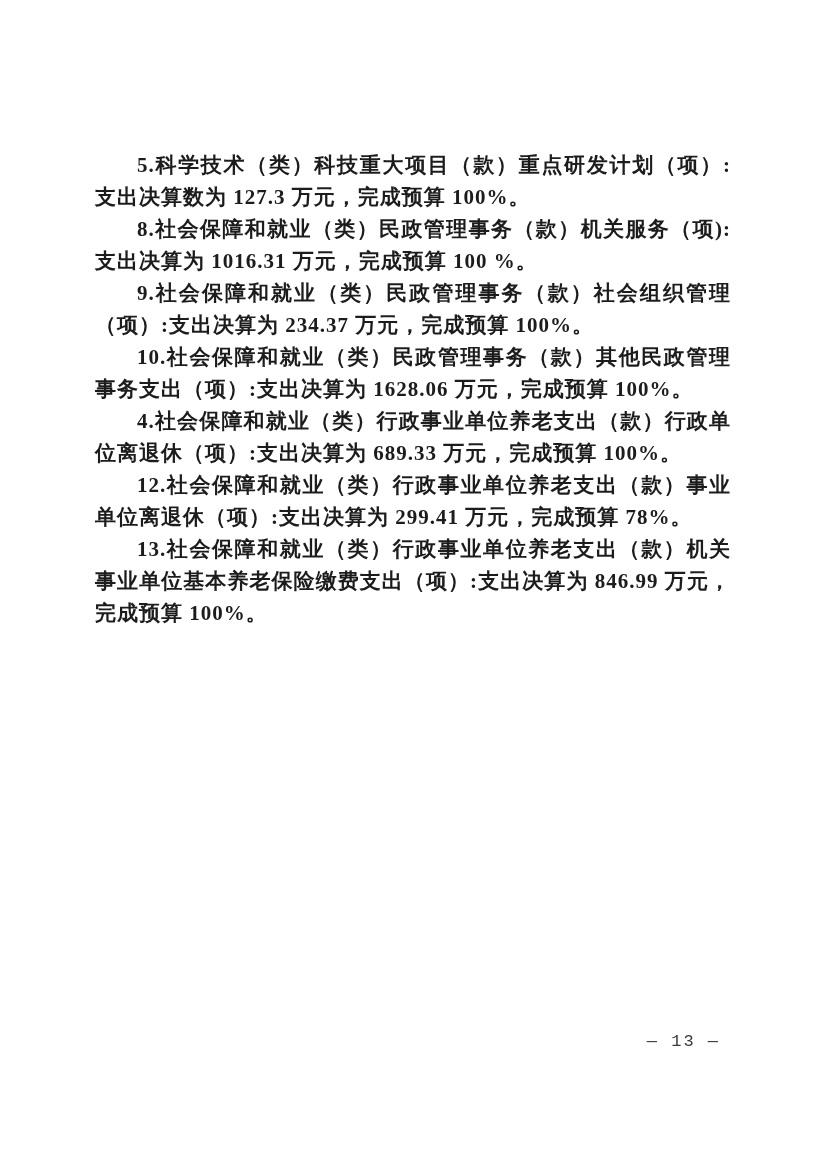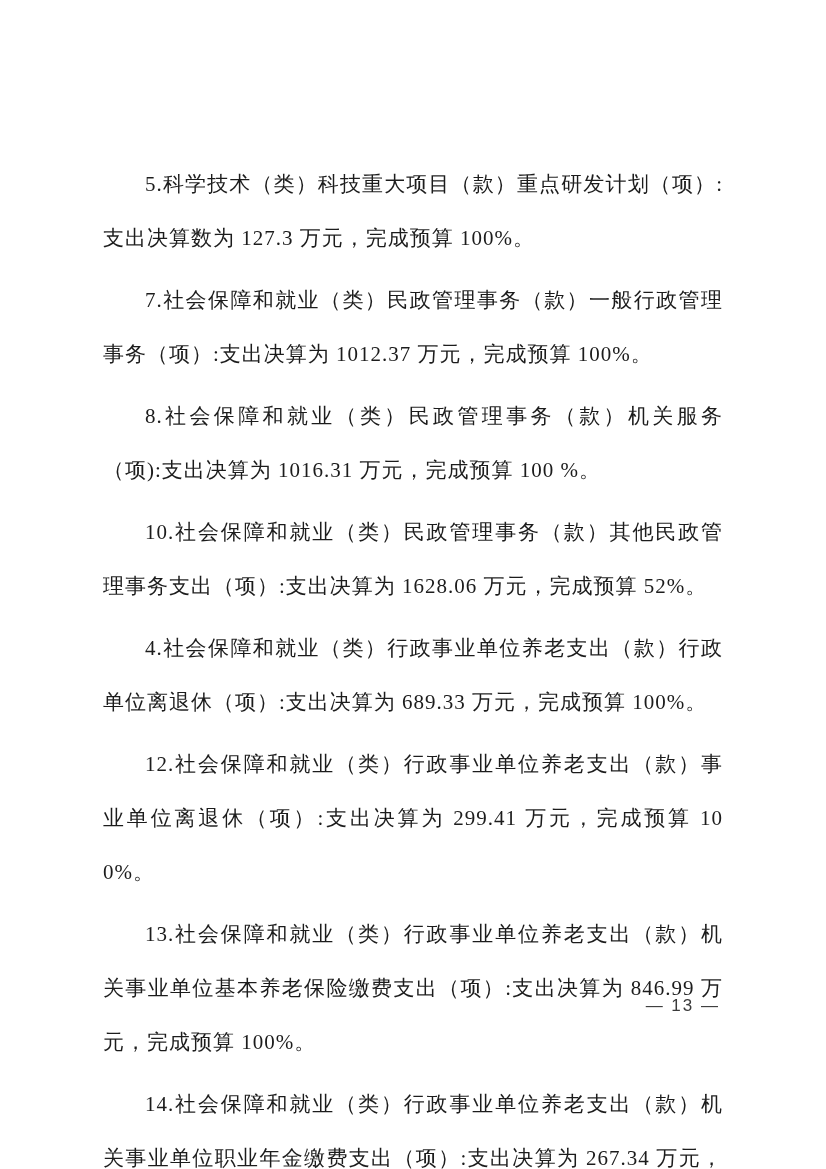--- a/index.html
+++ b/index.html
@@ -20,49 +20,49 @@
     height: 1169px;
     background: #ffffff;
   }
   .content {
     position: absolute;
     left: 95px;
     top: 149px;
     width: 636px;
   }
   p.para {
-    margin: 8px;
+    margin: 0;
     font-size: 21px;
-    line-height: 54px;
+    line-height: 32px;
     text-align: justify;
     text-justify: inter-ideograph;
     text-indent: 2em;
     letter-spacing: 1px;
     word-break: break-all;
+    font-weight: bold;
   }
   .footer {
     position: absolute;
-    top: 996px;
+    top: 1032px;
     right: 106px;
     font-size: 17px;
     line-height: 20px;
     color: #3a3a3a;
     letter-spacing: 2px;
-    font-family: Liberation Sans, sans-serif;
+    font-family: Liberation Mono, monospace;
   }
 </style>
 </head>
 <body>
 
 <div class="page">
   <div class="content">
     <p class="para">5.科学技术（类）科技重大项目（款）重点研发计划（项）:支出决算数为 127.3 万元，完成预算 100%。</p>
-    <p class="para">7.社会保障和就业（类）民政管理事务（款）一般行政管理事务（项）:支出决算为 1012.37 万元，完成预算 100%。</p>
     <p class="para">8.社会保障和就业（类）民政管理事务（款）机关服务（项):支出决算为 1016.31 万元，完成预算 100 %。</p>
-    <p class="para">10.社会保障和就业（类）民政管理事务（款）其他民政管理事务支出（项）:支出决算为 1628.06 万元，完成预算 52%。</p>
+    <p class="para">9.社会保障和就业（类）民政管理事务（款）社会组织管理（项）:支出决算为 234.37 万元，完成预算 100%。</p>
+    <p class="para">10.社会保障和就业（类）民政管理事务（款）其他民政管理事务支出（项）:支出决算为 1628.06 万元，完成预算 100%。</p>
     <p class="para">4.社会保障和就业（类）行政事业单位养老支出（款）行政单位离退休（项）:支出决算为 689.33 万元，完成预算 100%。</p>
-    <p class="para">12.社会保障和就业（类）行政事业单位养老支出（款）事业单位离退休（项）:支出决算为 299.41 万元，完成预算 100%。</p>
+    <p class="para">12.社会保障和就业（类）行政事业单位养老支出（款）事业单位离退休（项）:支出决算为 299.41 万元，完成预算 78%。</p>
     <p class="para">13.社会保障和就业（类）行政事业单位养老支出（款）机关事业单位基本养老保险缴费支出（项）:支出决算为 846.99 万元，完成预算 100%。</p>
-    <p class="para">14.社会保障和就业（类）行政事业单位养老支出（款）机关事业单位职业年金缴费支出（项）:支出决算为 267.34 万元，完成预算 100%。</p>
   </div>
 
   <div class="footer">— 13 —</div>
 </div>
 
 </body></html>

